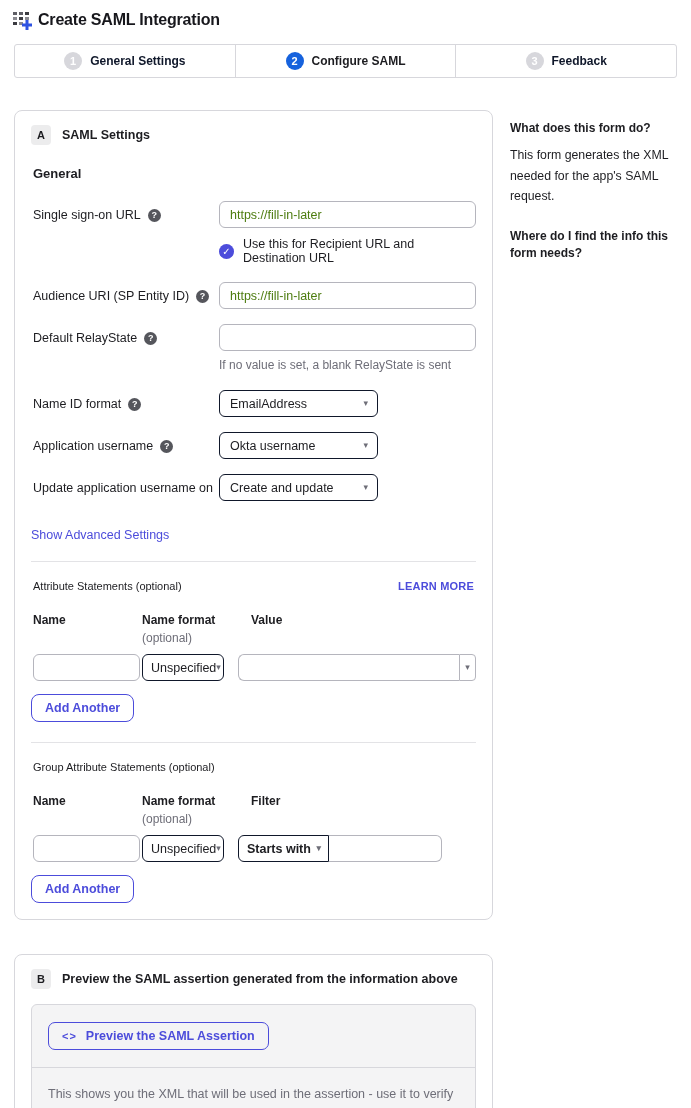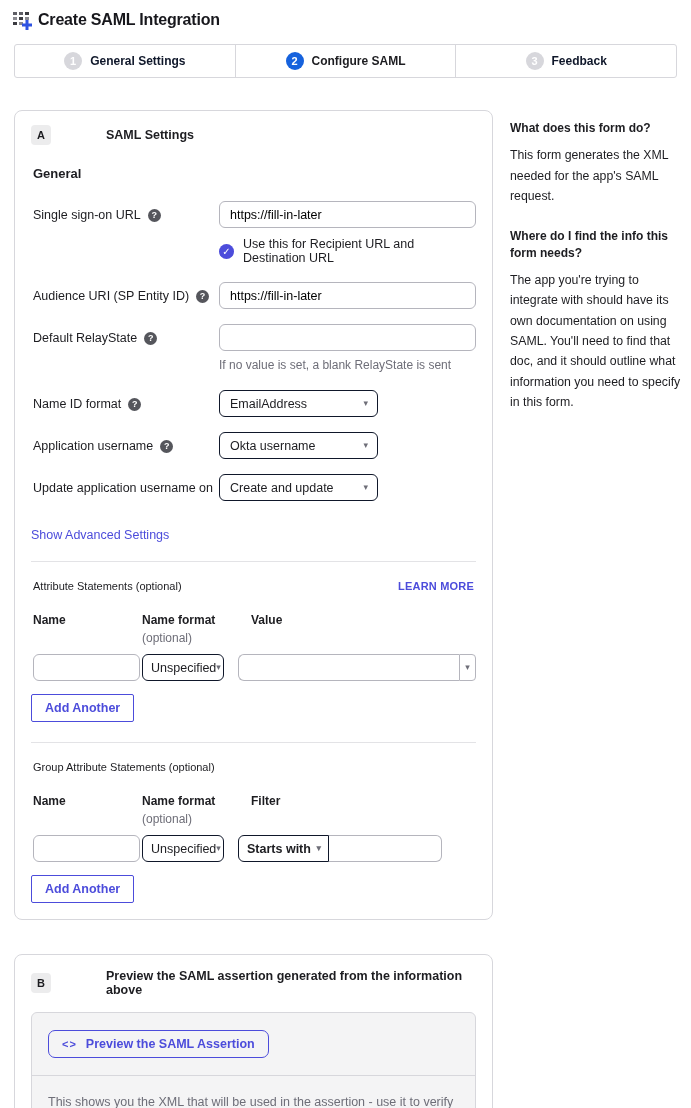--- a/index.html
+++ b/index.html
@@ -29,30 +29,30 @@
   .main-col { width: 479px; flex: none; }
   .help-col { flex: 1; padding-top: 10px; padding-right: 4px; font-size: 12.3px; line-height: 1.66; }
   .help-col h4 { font-size: 12px; font-weight: 700; line-height: 1.35; margin-bottom: 9px; }
   .help-col p { margin-bottom: 22px; color: #1d1d21; }
 
   
   .panel { border: 1px solid #d7d7dc; border-radius: 8px; background: #fff; padding: 14px 16px 16px 16px; }
   .panel-b { margin-top: 34px; }
   .panel-head { display: flex; align-items: center; gap: 11px; }
   .badge { width: 20px; height: 20px; background: #ececed; border-radius: 4px; display: flex; align-items: center; justify-content: center; font-size: 11px; font-weight: 700; color: #1d1d21; flex: none; }
-  .panel-title { font-size: 12.5px; font-weight: 700; margin-left: 44px; }
+  .panel-title { font-size: 12.5px; font-weight: 700; }
 
   .sub-heading { font-weight: 700; font-size: 13px; margin: 21px 0 20px 2px; }
 
   
   .frow { display: flex; align-items: flex-start; margin-bottom: 15px; padding-left: 2px; }
   .flabel { width: 186px; flex: none; padding-top: 7px; font-size: 12.5px; display: flex; align-items: center; }
   .help-dot { width: 13px; height: 13px; border-radius: 50%; background: #55565c; color: #fff; font-size: 9px; font-weight: 700; display: inline-flex; align-items: center; justify-content: center; margin-left: 7px; flex: none; cursor: pointer; }
   .fcontrol { flex: 1; }
-  .text-input { width: 100%; height: 27px; border: 1px solid #b5b5bd; border-radius: 6px; padding: 0 10px; font-size: 12.5px; color: #000000; font-family: "Liberation Sans", sans-serif; background: #fff; outline: none; }
+  .text-input { width: 100%; height: 27px; border: 1px solid #b5b5bd; border-radius: 6px; padding: 0 10px; font-size: 12.5px; color: #4d7c0f; font-family: "Liberation Sans", sans-serif; background: #fff; outline: none; }
   .select { height: 27px; width: 159px; border: 1px solid #0f172a; border-radius: 6px; background: #fff; display: inline-flex; align-items: center; justify-content: space-between; padding: 0 9px 0 10px; font-size: 12.5px; cursor: pointer; }
   .caret { color: #6e6e78; font-size: 9px; line-height: 1; }
   .cbrow { display: flex; align-items: center; gap: 9px; margin-top: 9px; font-size: 12.5px; }
   .checkbox { width: 15px; height: 15px; border-radius: 50%; background: #4c4cdb; color: #fff; font-size: 10px; display: flex; align-items: center; justify-content: center; cursor: pointer; flex: none; }
   .field-hint { font-size: 12px; color: #6e6e78; margin-top: 7px; }
   .adv-row { text-align: left; margin: 27px 0 19px 0; }
   .adv-link { color: #4c4cdb; font-size: 12.5px; text-decoration: none; cursor: pointer; }
   .divider { border: none; border-top: 1px solid #e3e3e6; margin: 0 0 18px 0; }
 
   
@@ -64,21 +64,21 @@
   .ch-format { width: 109px; }
   .ch-format .opt { display: block; font-weight: 400; color: #6e6e78; margin-top: 4px; }
   .attr-row { display: flex; padding-left: 2px; align-items: flex-start; }
   .in-name { width: 107px; margin-right: 2px; height: 27px; border: 1px solid #b5b5bd; border-radius: 6px; padding: 0 8px; font-size: 12.5px; font-family: "Liberation Sans", sans-serif; outline: none; }
   .sel-format { width: 82px; margin-right: 14px; padding: 0 25px 0 8px; }
   .value-wrap { flex: 1; display: flex; align-items: center; }
   .in-value { flex: 1; height: 27px; border: 1px solid #b5b5bd; border-radius: 6px 0 0 6px; border-right: none; padding: 0 8px; font-size: 12.5px; font-family: "Liberation Sans", sans-serif; outline: none; }
   .mini-select { width: 17px; height: 27px; border: 1px solid #b5b5bd; border-radius: 0 4px 4px 0; display: flex; align-items: center; justify-content: center; background: #fff; cursor: pointer; flex: none; }
   .sel-filter { width: 91px; padding: 0 7px 0 8px; border-radius: 6px 0 0 6px; font-weight: bold; }
   .in-filter { width: 113px; height: 27px; border: 1px solid #b5b5bd; border-left: none; border-radius: 0 6px 6px 0; padding: 0 8px; font-size: 12.5px; font-family: "Liberation Sans", sans-serif; outline: none; }
-  .btn-outline { display: inline-flex; align-items: center; gap: 8px; border: 1.5px solid #4c4cdb; color: #4c4cdb; background: #fff; font-weight: 700; font-size: 12.5px; font-family: "Liberation Sans", sans-serif; padding: 6px 13px; border-radius: 2px; cursor: pointer; margin-top: 13px; }
+  .btn-outline { display: inline-flex; align-items: center; gap: 8px; border: 1.5px solid #4c4cdb; color: #4c4cdb; background: #fff; font-weight: 700; font-size: 12.5px; font-family: "Liberation Sans", sans-serif; padding: 6px 13px; border-radius: 8px; cursor: pointer; margin-top: 13px; }
 
   
   .gray-box { border: 1px solid #d7d7dc; border-radius: 6px; background: #f4f4f5; margin-top: 15px; }
   .gb-top { padding: 17px 16px; }
   .preview-btn { display: inline-flex; align-items: center; gap: 9px; border: 1.5px solid #4c4cdb; color: #4c4cdb; background: transparent; font-weight: 700; font-size: 12.5px; font-family: "Liberation Sans", sans-serif; padding: 6px 13px; border-radius: 7px; cursor: pointer; margin-top: 0; }
   .code-glyph { font-size: 11px; font-weight: 700; letter-spacing: 1px; }
   .gb-divider { border: none; border-top: 1px solid #d7d7dc; }
   .gb-bottom { padding: 16px; color: #6e6e78; font-size: 12.5px; line-height: 1.75; }
 </style>
 </head>
@@ -288,15 +288,14 @@
         <div class="gb-bottom">This shows you the XML that will be used in the assertion - use it to verify the info you entered above</div>
       </div>
 
     </div>
   </div>
 
   <div class="help-col">
     <h4>What does this form do?</h4>
     <p>This form generates the XML needed for the app's SAML request.</p>
     <h4>Where do I find the info this form needs?</h4>
-    <p>The app you're trying to integrate with should have its own documentation on using SAML. You'll need to find that doc, and it should outline what information you need to specify in this form.</p>
   </div>
 </div>
 
 </body></html>

